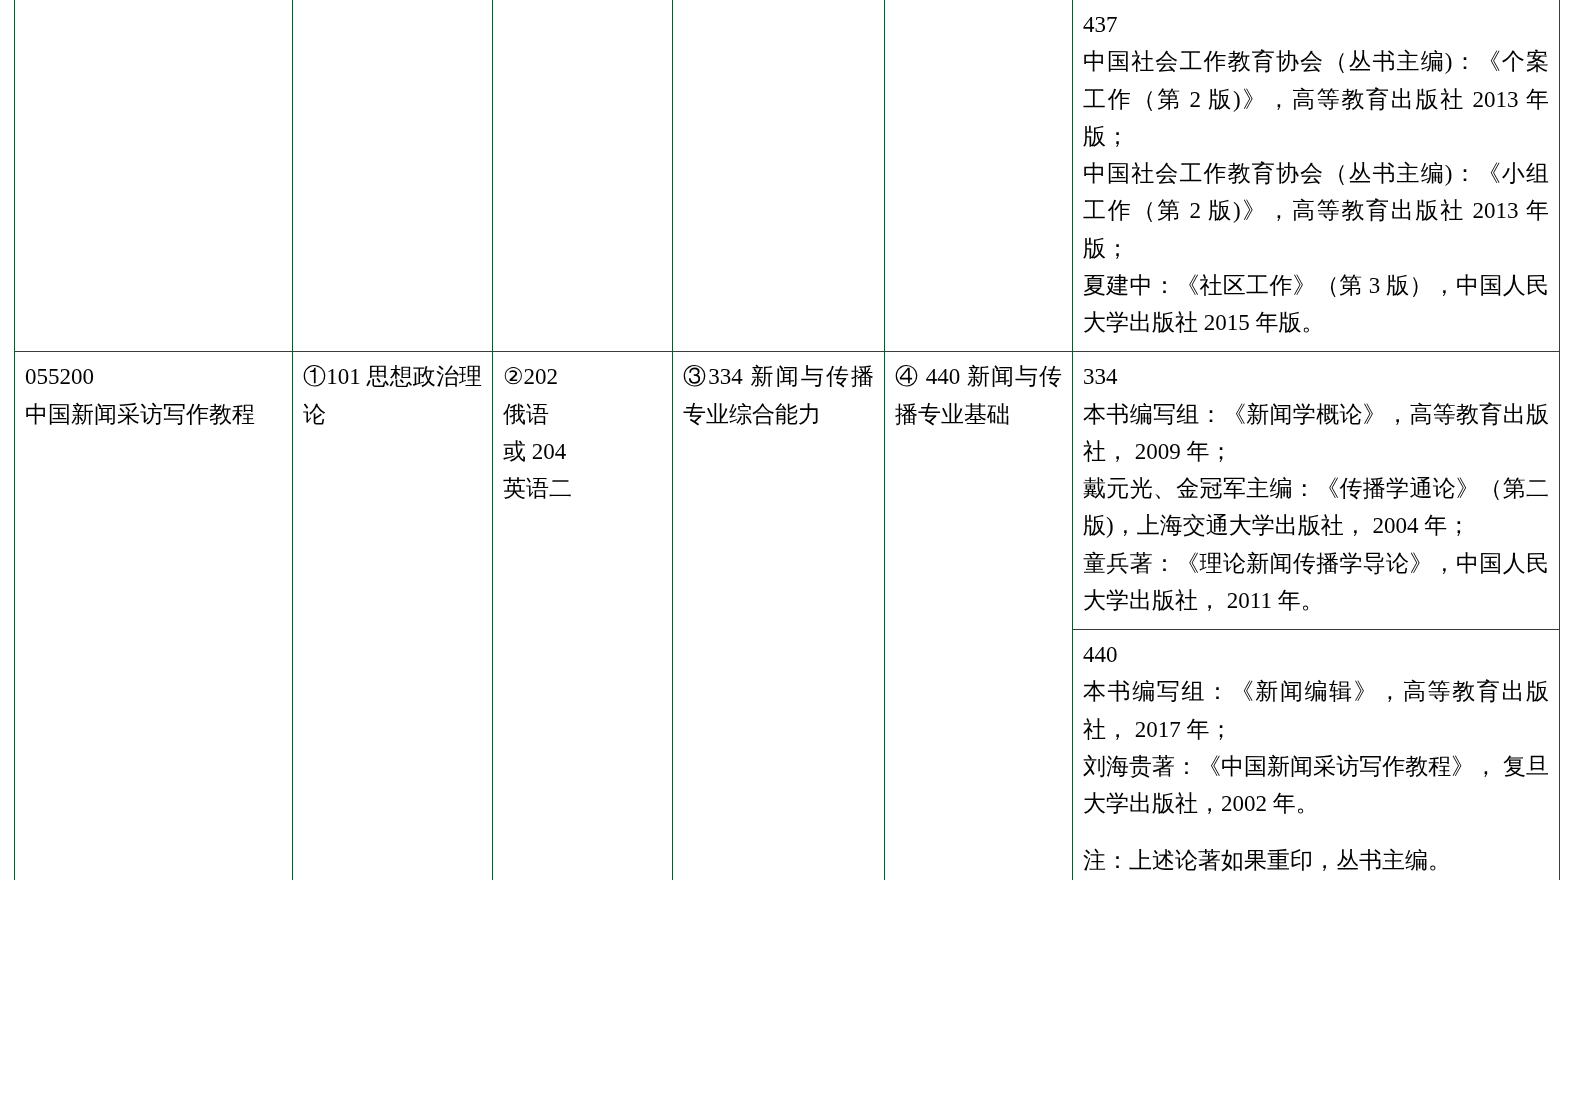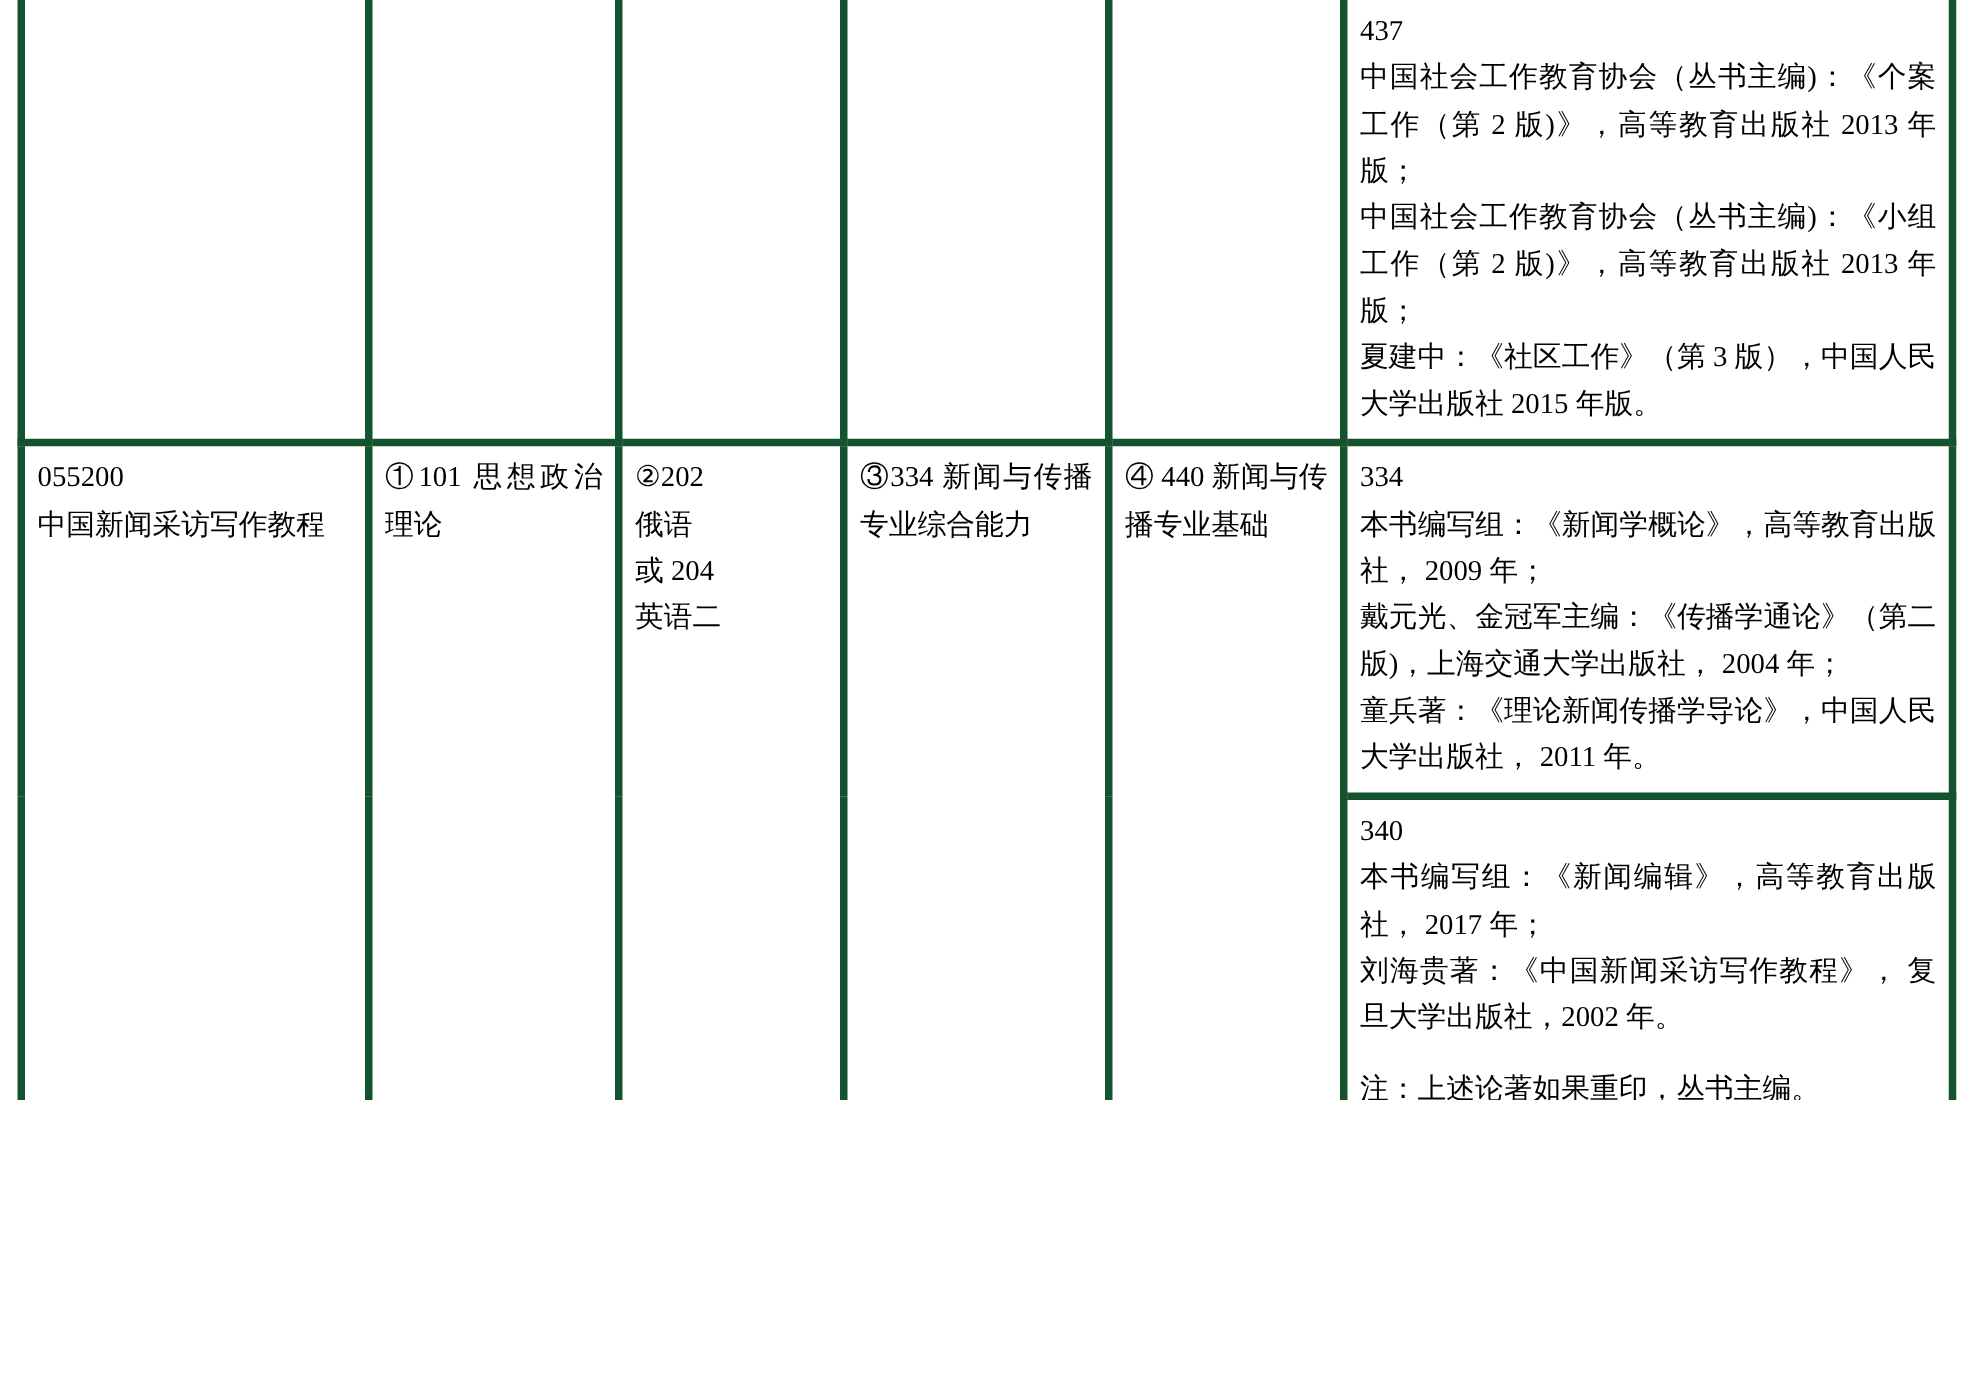--- a/index.html
+++ b/index.html
@@ -19,21 +19,21 @@
     background: #ffffff;
   }
   table.exam-table {
     border-collapse: collapse;
     table-layout: fixed;
     width: 1545px;
     margin: 0 0 0 14px;
     border: 0;
   }
   table.exam-table td {
-    border: 6px solid #14532d;
+    border: 1px solid #14532d;
     vertical-align: top;
     padding: 6px 10px 10px 10px;
     font-size: 23px;
     line-height: 1.62;
     word-break: break-word;
   }
   
   .col-major   { width: 278px; }
   .col-s1      { width: 200px; }
   .col-s2      { width: 180px; }
@@ -118,21 +118,21 @@
         <td class="cell-lines">
           <p class="booknum">334</p>
           <p class="justify">本书编写组：《新闻学概论》，高等教育出版社， 2009 年；</p>
           <p class="justify">戴元光、金冠军主编：《传播学通论》（第二版)，上海交通大学出版社， 2004 年；</p>
           <p class="justify">童兵著：《理论新闻传播学导论》，中国人民大学出版社， 2011 年。</p>
         </td>
       </tr>
 
       <tr>
         <td class="cell-lines">
-          <p class="booknum">340</p>
+          <p class="booknum">440</p>
           <p class="justify">本书编写组：《新闻编辑》，高等教育出版社， 2017 年；</p>
           <p class="justify">刘海贵著：《中国新闻采访写作教程》， 复旦大学出版社，2002 年。</p>
           <p class="spacer-line">&nbsp;</p>
           <p class="justify">注：上述论著如果重印，丛书主编。</p>
         </td>
       </tr>
     </tbody>
   </table>
 
 </div>

